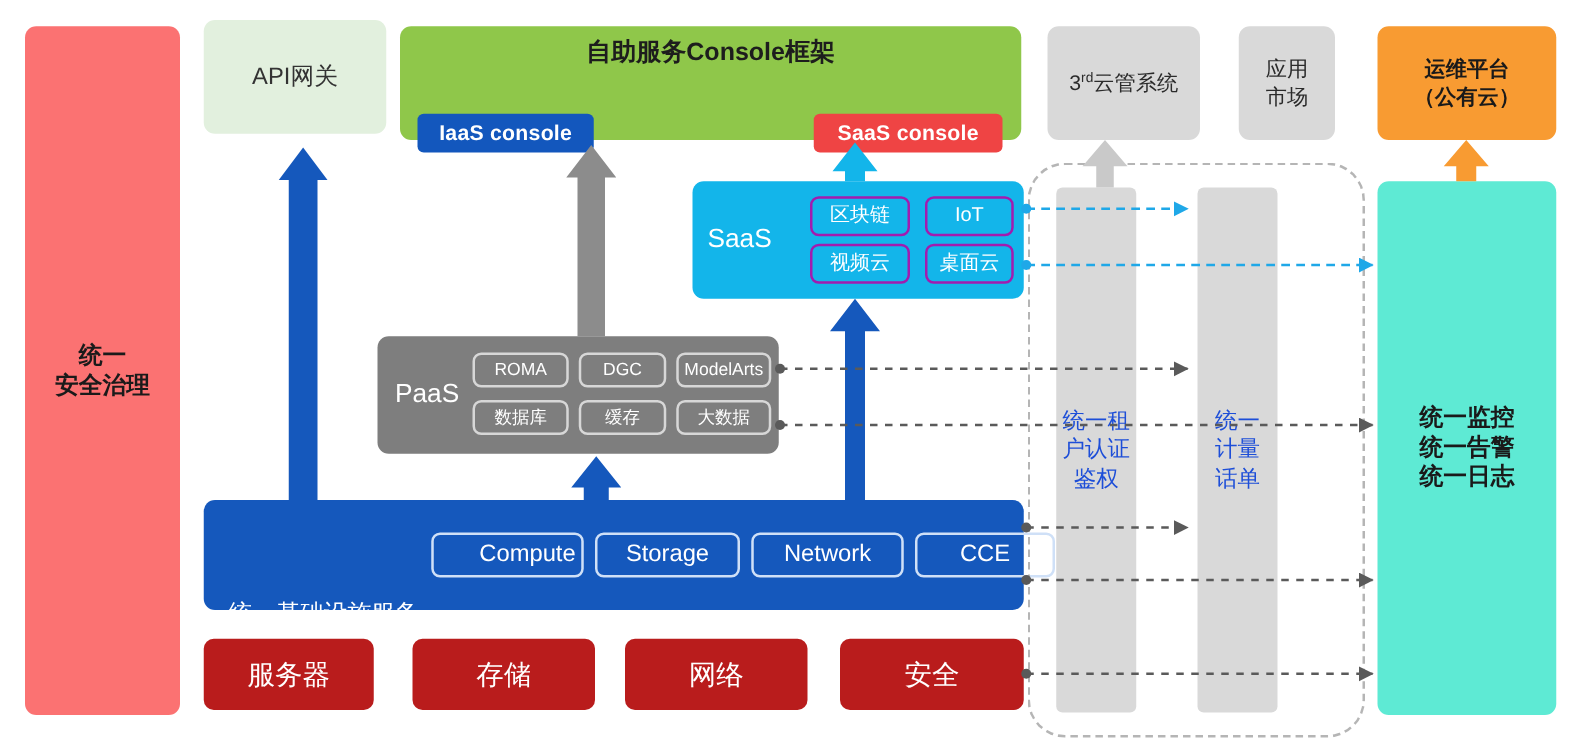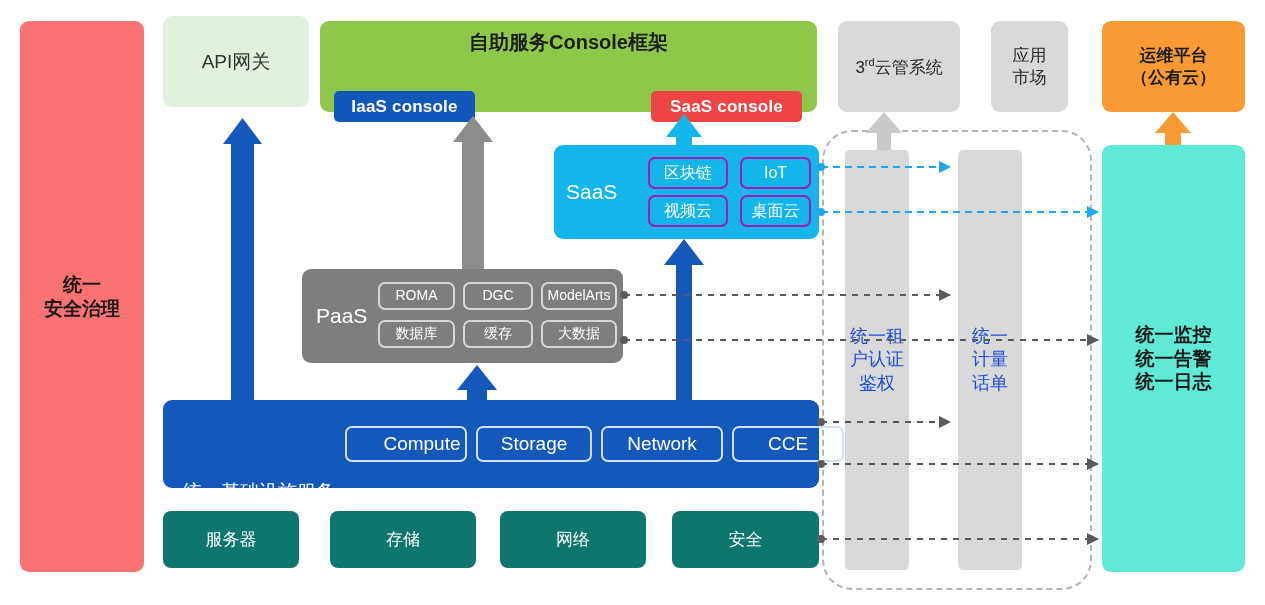--- a/index.html
+++ b/index.html
@@ -74,21 +74,21 @@
          border-radius:9px;display:block;}
   .infra-label{position:absolute;left:20px;top:50%;transform:translateY(-50%);
                color:#fff;font-size:19px;margin-top:48px;}
   .infra .tag{height:36px;border:2px solid #cfe0f7;font-size:19px;top:26px;}
   .i-com{left:182px;width:122px;padding-left:32px;}
   .i-sto{left:313px;width:116px;}
   .i-net{left:438px;width:122px;}
   .i-cce{left:569px;width:112px;}
 
   
-  .bbox{background:#0f766e;color:#fff;font-size:17px;border-radius:8px;top:511px;height:57px;}
+  .bbox{background:#b91c1c;color:#fff;font-size:22px;border-radius:8px;top:511px;height:57px;}
   .b1{left:163px;width:136px;}
   .b2{left:330px;width:146px;}
   .b3{left:500px;width:146px;}
   .b4{left:672px;width:147px;}
 
   
   .dashed{position:absolute;left:822px;top:130px;width:270px;height:460px;
           border:2px dashed #b5b5b5;border-radius:30px;box-sizing:border-box;}
   .gcol{position:absolute;background:#D9D9D9;border-radius:5px;width:64px;top:150px;
         height:420px;display:flex;align-items:center;justify-content:center;

